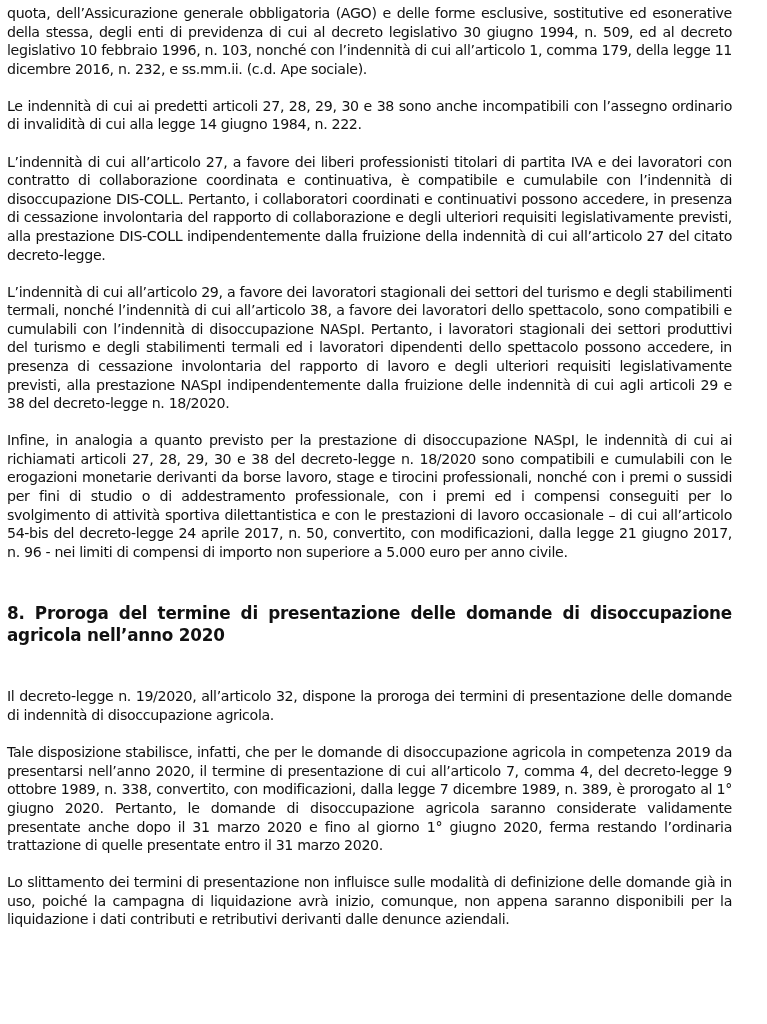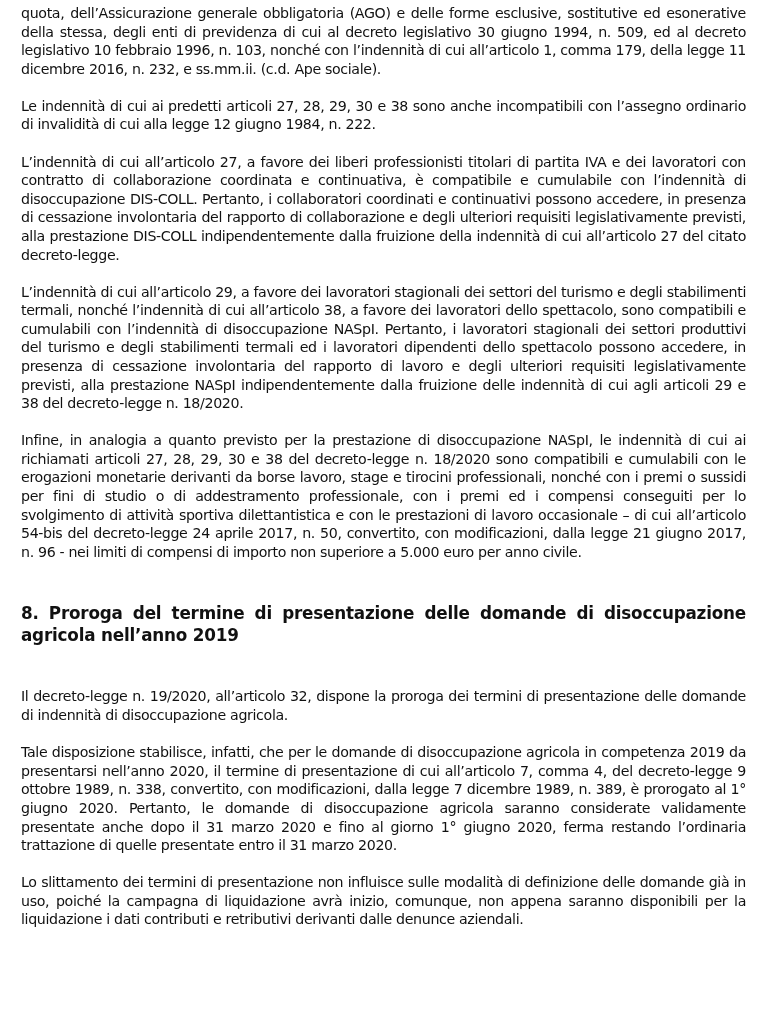--- a/index.html
+++ b/index.html
@@ -1,21 +1,21 @@
 <!DOCTYPE html>
 <html><head>
 <meta charset="utf-8">
 <style>
   html, body { margin: 0; padding: 0; background: #ffffff; }
   body {
     width: 767px; height: 1024px; overflow: hidden; position: relative;
     font-family: "DejaVu Sans", sans-serif;
     color: #111111;
   }
-  .page { position: absolute; left: 21px; top: 4px; width: 725px; }
+  .page { position: absolute; left: 7px; top: 4px; width: 725px; }
   .para {
     margin: 0 0 18.5px 0;
     font-size: 14.2px;
     line-height: 18.6px;
     text-align: justify;
     letter-spacing: -0.35px;
     word-spacing: 0px;
   }
   .heading {
     margin: 41px 0 41px 0;
@@ -24,23 +24,23 @@
     font-weight: bold;
     text-align: justify;
     letter-spacing: -0.2px;
   }
 </style>
 </head>
 <body>
 
 <div class="page">
   <p class="para">quota, dell’Assicurazione generale obbligatoria (AGO) e delle forme esclusive, sostitutive ed esonerative della stessa, degli enti di previdenza di cui al decreto legislativo 30 giugno 1994, n. 509, ed al decreto legislativo 10 febbraio 1996, n. 103, nonché con l’indennità di cui all’articolo 1, comma 179, della legge 11 dicembre 2016, n. 232, e ss.mm.ii. (c.d. Ape sociale).</p>
-  <p class="para">Le indennità di cui ai predetti articoli 27, 28, 29, 30 e 38 sono anche incompatibili con l’assegno ordinario di invalidità di cui alla legge 12 giugno 1984, n. 222.</p>
+  <p class="para">Le indennità di cui ai predetti articoli 27, 28, 29, 30 e 38 sono anche incompatibili con l’assegno ordinario di invalidità di cui alla legge 14 giugno 1984, n. 222.</p>
   <p class="para">L’indennità di cui all’articolo 27, a favore dei liberi professionisti titolari di partita IVA e dei lavoratori con contratto di collaborazione coordinata e continuativa, è compatibile e cumulabile con l’indennità di disoccupazione DIS-COLL. Pertanto, i collaboratori coordinati e continuativi possono accedere, in presenza di cessazione involontaria del rapporto di collaborazione e degli ulteriori requisiti legislativamente previsti, alla prestazione DIS-COLL indipendentemente dalla fruizione della indennità di cui all’articolo 27 del citato decreto-legge.</p>
   <p class="para">L’indennità di cui all’articolo 29, a favore dei lavoratori stagionali dei settori del turismo e degli stabilimenti termali, nonché l’indennità di cui all’articolo 38, a favore dei lavoratori dello spettacolo, sono compatibili e cumulabili con l’indennità di disoccupazione NASpI. Pertanto, i lavoratori stagionali dei settori produttivi del turismo e degli stabilimenti termali ed i lavoratori dipendenti dello spettacolo possono accedere, in presenza di cessazione involontaria del rapporto di lavoro e degli ulteriori requisiti legislativamente previsti, alla prestazione NASpI indipendentemente dalla fruizione delle indennità di cui agli articoli 29 e 38 del decreto-legge n. 18/2020.</p>
   <p class="para">Infine, in analogia a quanto previsto per la prestazione di disoccupazione NASpI, le indennità di cui ai richiamati articoli 27, 28, 29, 30 e 38 del decreto-legge n. 18/2020 sono compatibili e cumulabili con le erogazioni monetarie derivanti da borse lavoro, stage e tirocini professionali, nonché con i premi o sussidi per fini di studio o di addestramento professionale, con i premi ed i compensi conseguiti per lo svolgimento di attività sportiva dilettantistica e con le prestazioni di lavoro occasionale – di cui all’articolo 54-bis del decreto-legge 24 aprile 2017, n. 50, convertito, con modificazioni, dalla legge 21 giugno 2017, n. 96 - nei limiti di compensi di importo non superiore a 5.000 euro per anno civile.</p>
 
-  <h2 class="heading">8. Proroga del termine di presentazione delle domande di disoccupazione agricola nell’anno 2019</h2>
+  <h2 class="heading">8. Proroga del termine di presentazione delle domande di disoccupazione agricola nell’anno 2020</h2>
 
   <p class="para">Il decreto-legge n. 19/2020, all’articolo 32, dispone la proroga dei termini di presentazione delle domande di indennità di disoccupazione agricola.</p>
   <p class="para">Tale disposizione stabilisce, infatti, che per le domande di disoccupazione agricola in competenza 2019 da presentarsi nell’anno 2020, il termine di presentazione di cui all’articolo 7, comma 4, del decreto-legge 9 ottobre 1989, n. 338, convertito, con modificazioni, dalla legge 7 dicembre 1989, n. 389, è prorogato al 1° giugno 2020. Pertanto, le domande di disoccupazione agricola saranno considerate validamente presentate anche dopo il 31 marzo 2020 e fino al giorno 1° giugno 2020, ferma restando l’ordinaria trattazione di quelle presentate entro il 31 marzo 2020.</p>
   <p class="para">Lo slittamento dei termini di presentazione non influisce sulle modalità di definizione delle domande già in uso, poiché la campagna di liquidazione avrà inizio, comunque, non appena saranno disponibili per la liquidazione i dati contributi e retributivi derivanti dalle denunce aziendali.</p>
 </div>
 
 </body></html>

